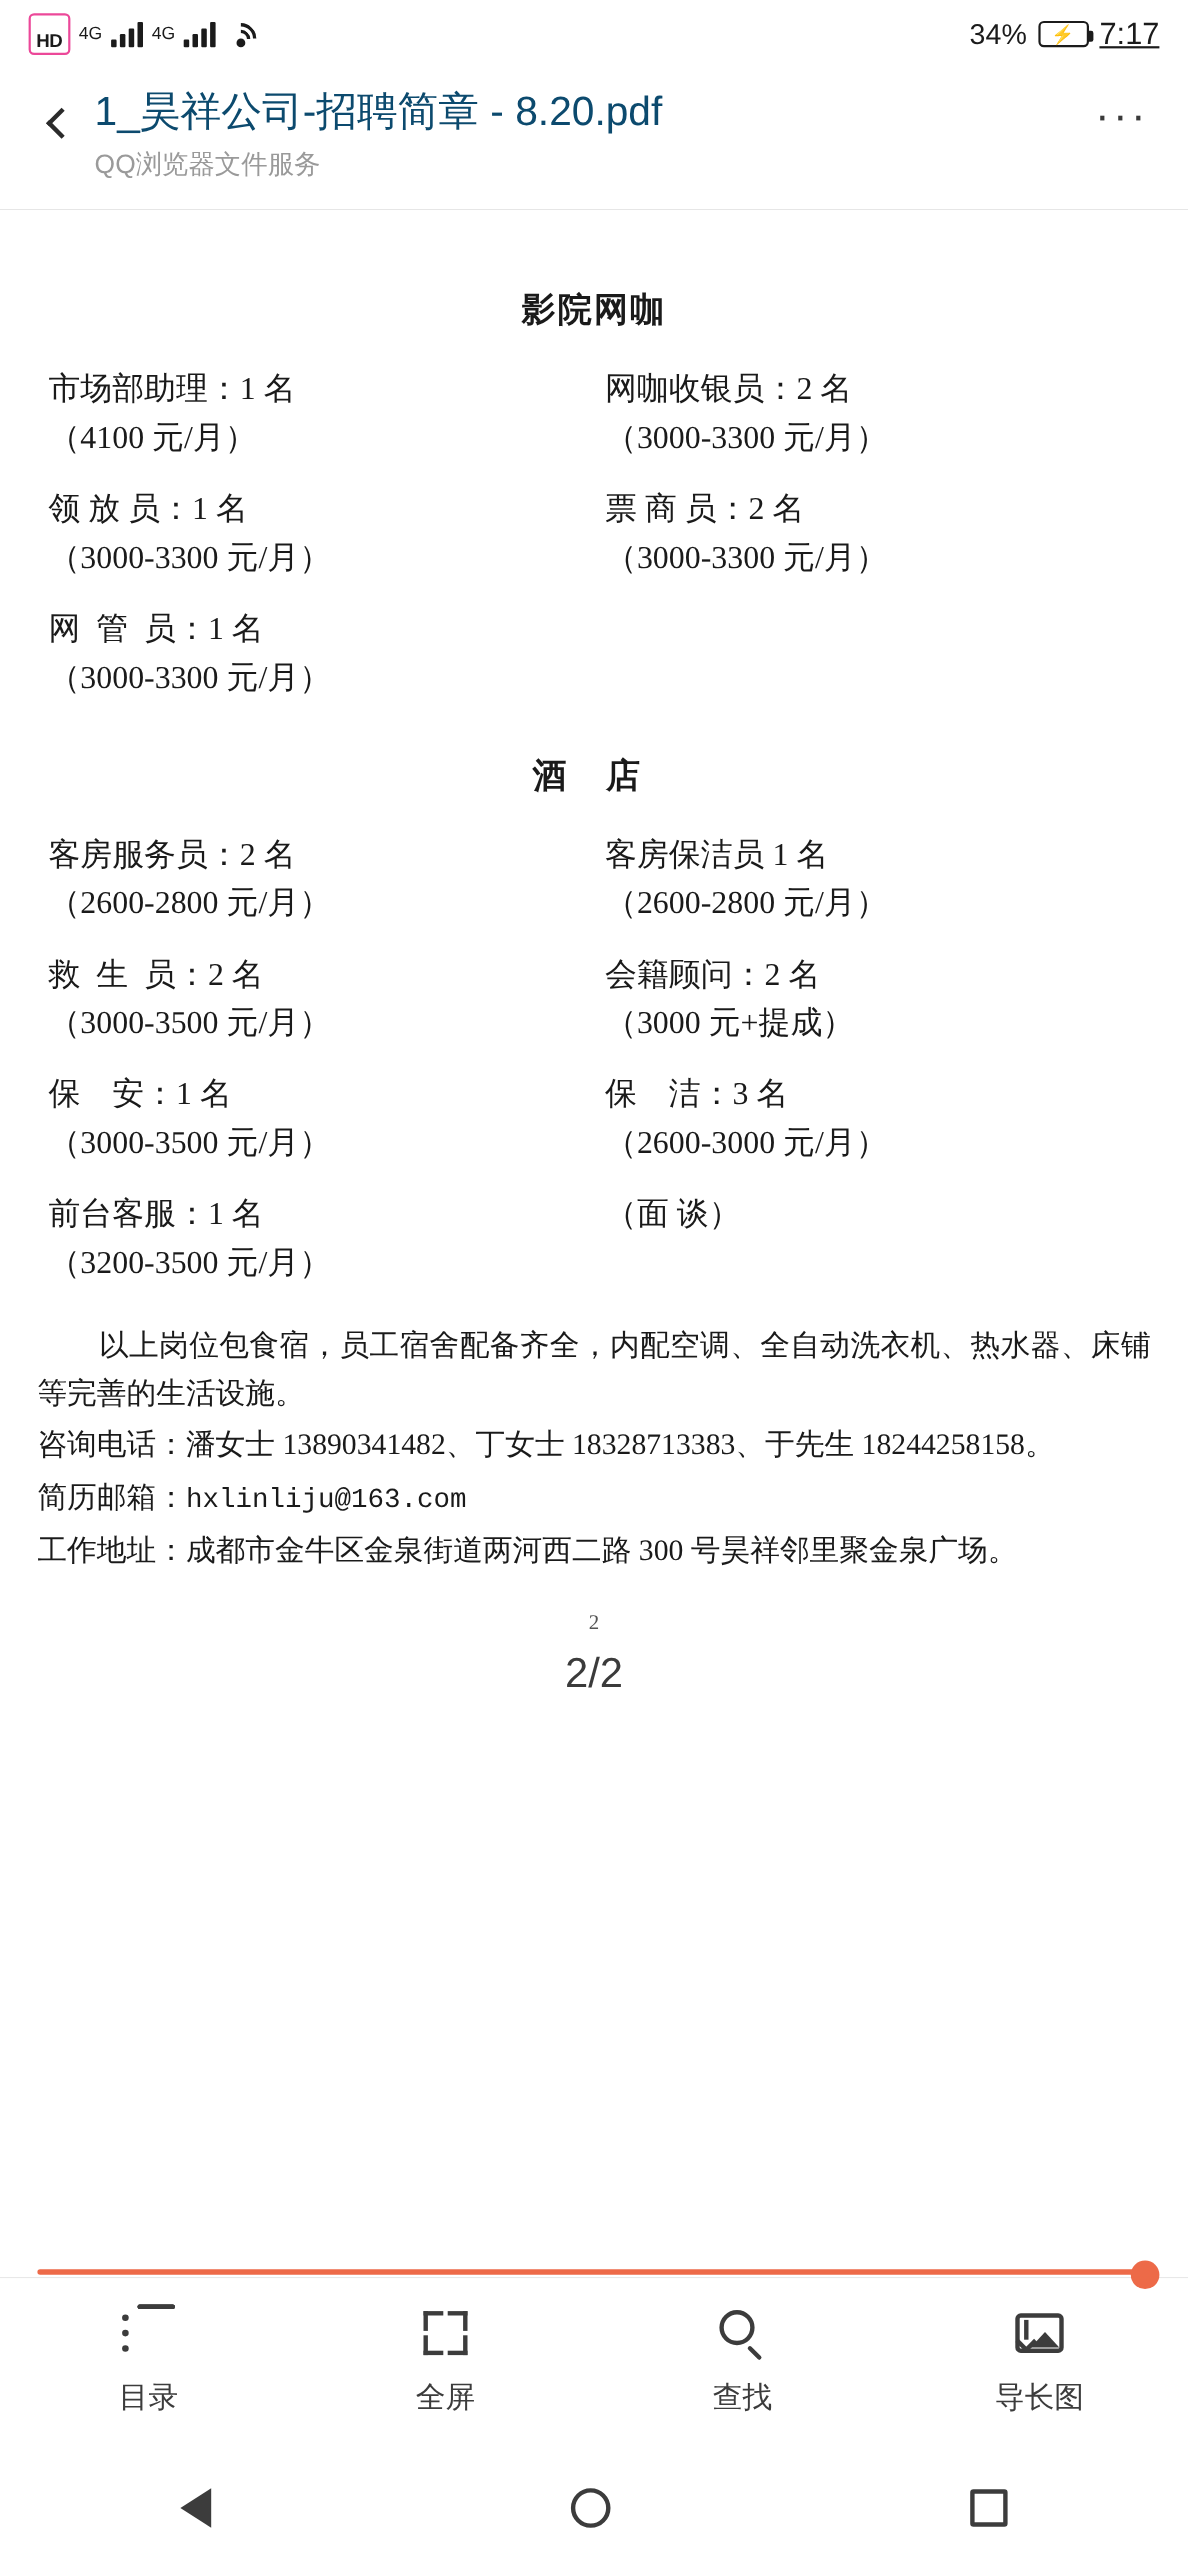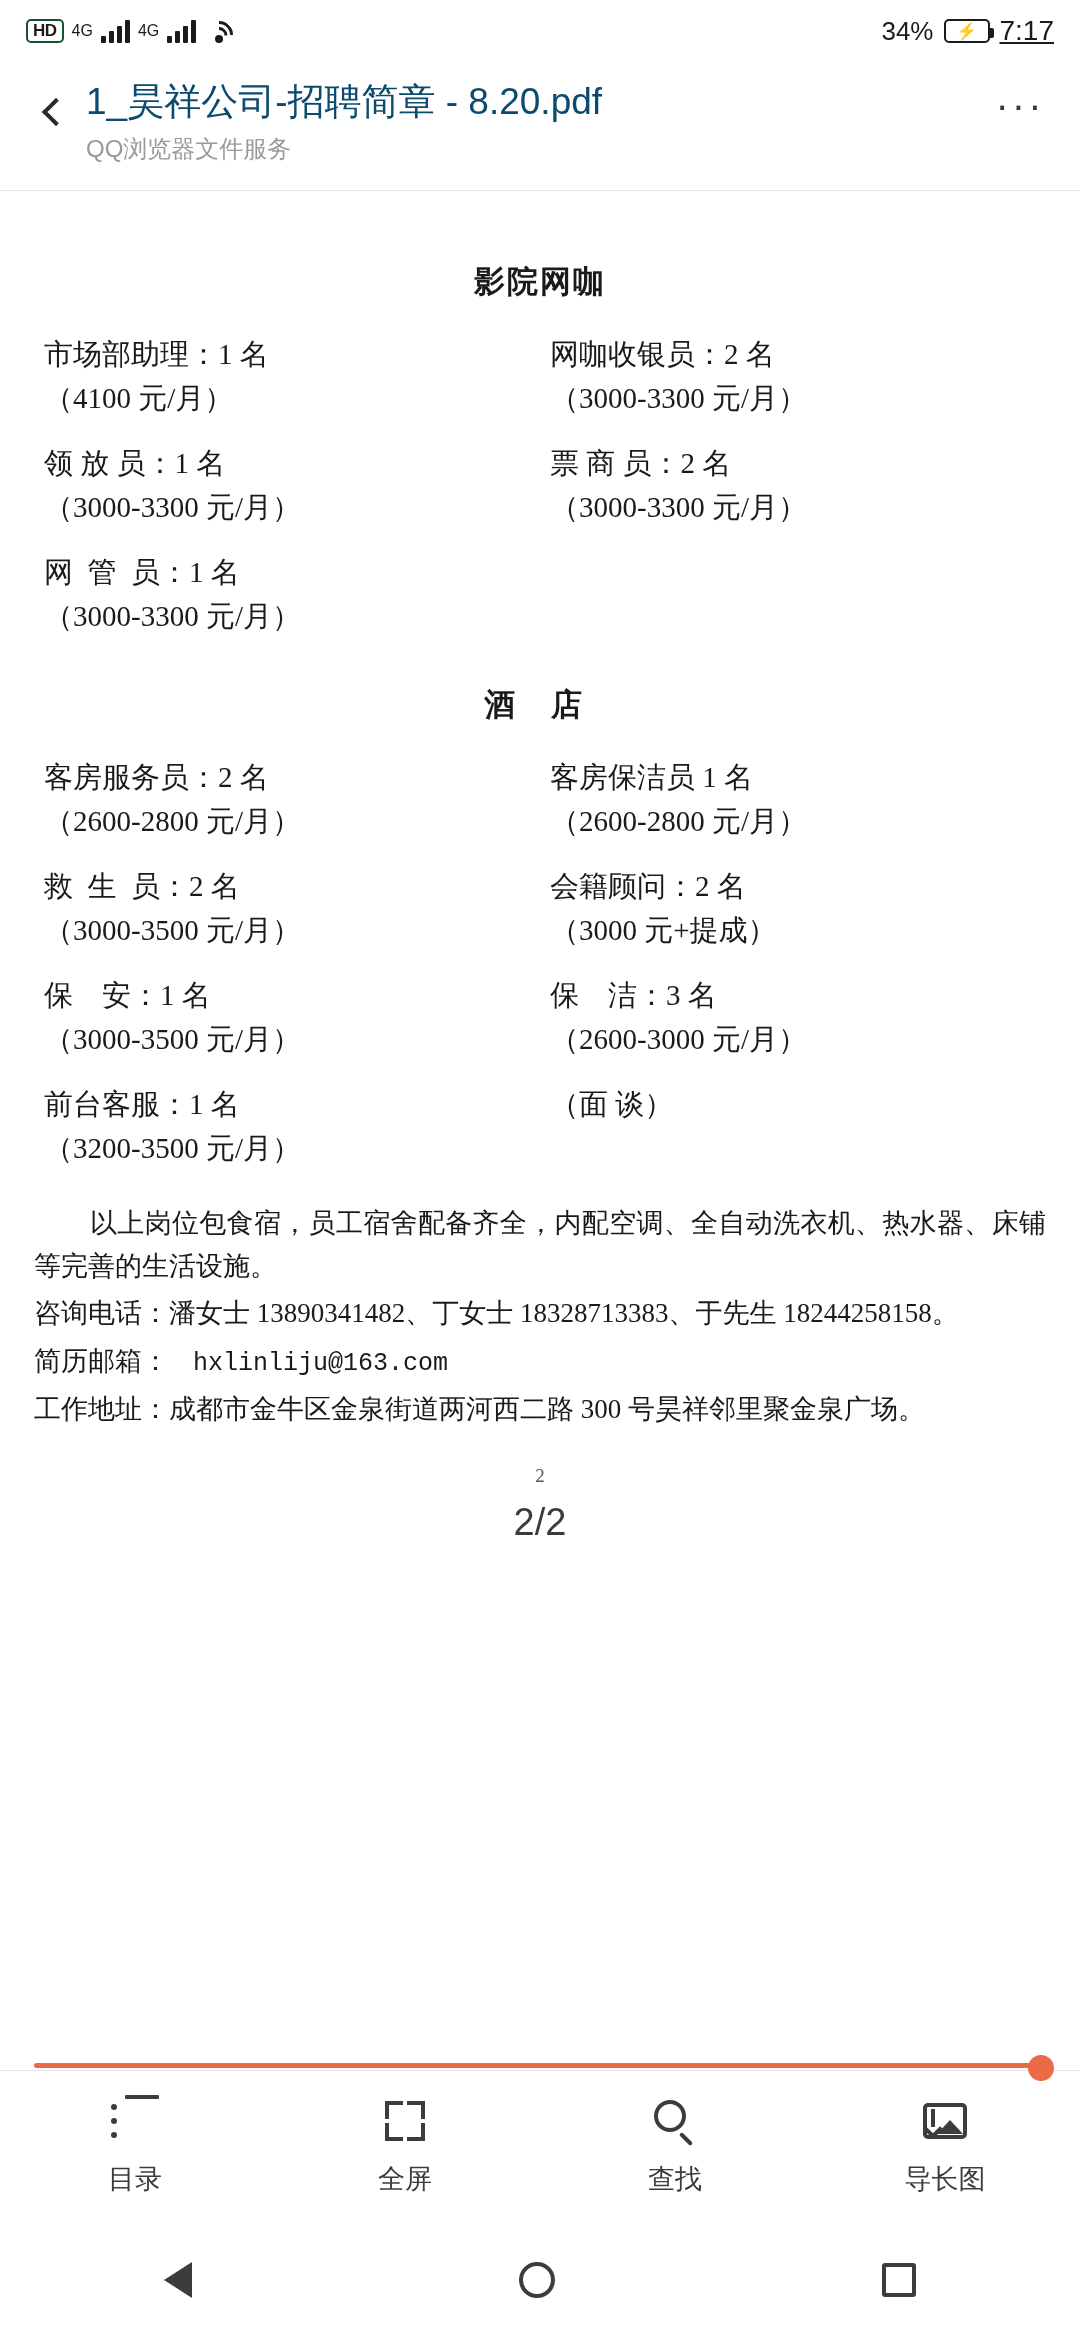--- a/index.html
+++ b/index.html
@@ -23,25 +23,25 @@
     flex: 0 0 62px;
     display: flex;
     align-items: center;
     padding: 0 26px;
     font-size: 26px;
     color: #1b1b1b;
   }
   .status-left { display: flex; align-items: center; gap: 8px; }
   .status-right { margin-left: auto; display: flex; align-items: center; gap: 10px; }
   .hd-badge {
-    border: 2px solid #14532d;
+    border: 2px solid #ec4899;
     border-radius: 5px;
     font-size: 17px;
     font-weight: bold;
-    padding: 1px 5px 2px 5px;
+    padding: 15px 5px 2px 5px;
     line-height: 1;
     letter-spacing: -0.5px;
   }
   .sup { font-size: 16px; vertical-align: super; }
   .bars { display: inline-flex; align-items: flex-end; gap: 3px; height: 24px; }
   .bars i { display: block; width: 5px; background: #1b1b1b; border-radius: 1px; }
   .bars i:nth-child(1) { height: 7px; }
   .bars i:nth-child(2) { height: 12px; }
   .bars i:nth-child(3) { height: 17px; }
   .bars i:nth-child(4) { height: 23px; }
@@ -131,21 +131,21 @@
   .job.empty { visibility: hidden; }
 
   .para {
     font-size: 27px;
     line-height: 1.6;
     margin-top: 10px;
     text-align: justify;
   }
   .para.indent { text-indent: 56px; }
   .para.tight { margin-top: 4px; }
-  .mono { font-family: "Liberation Mono", monospace; font-size: 25px; margin-left: 24px; }
+  .mono { font-family: "Liberation Mono", monospace; font-size: 25px; }
 
   .pagenum-small {
     text-align: center; font-size: 19px; color: #555; margin-top: 34px;
   }
   .pagenum-big {
     text-align: center; font-size: 38px; color: #3b3b3b; margin-top: 14px;
     font-family: "Liberation Sans", sans-serif;
   }
 
   

